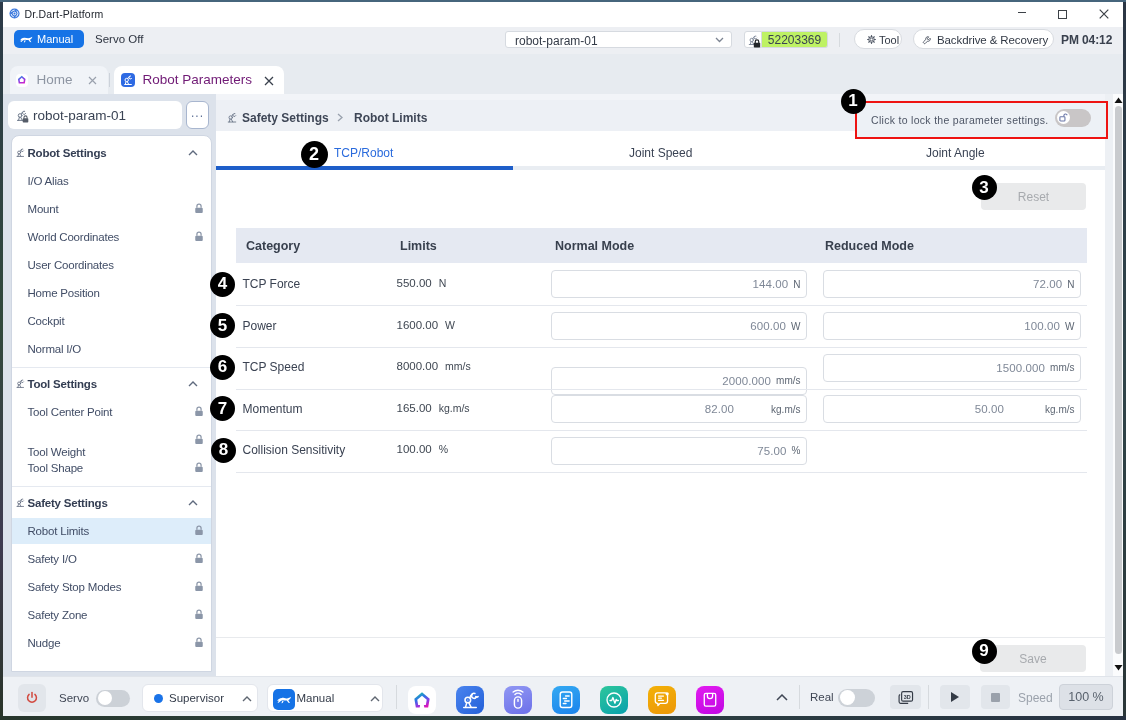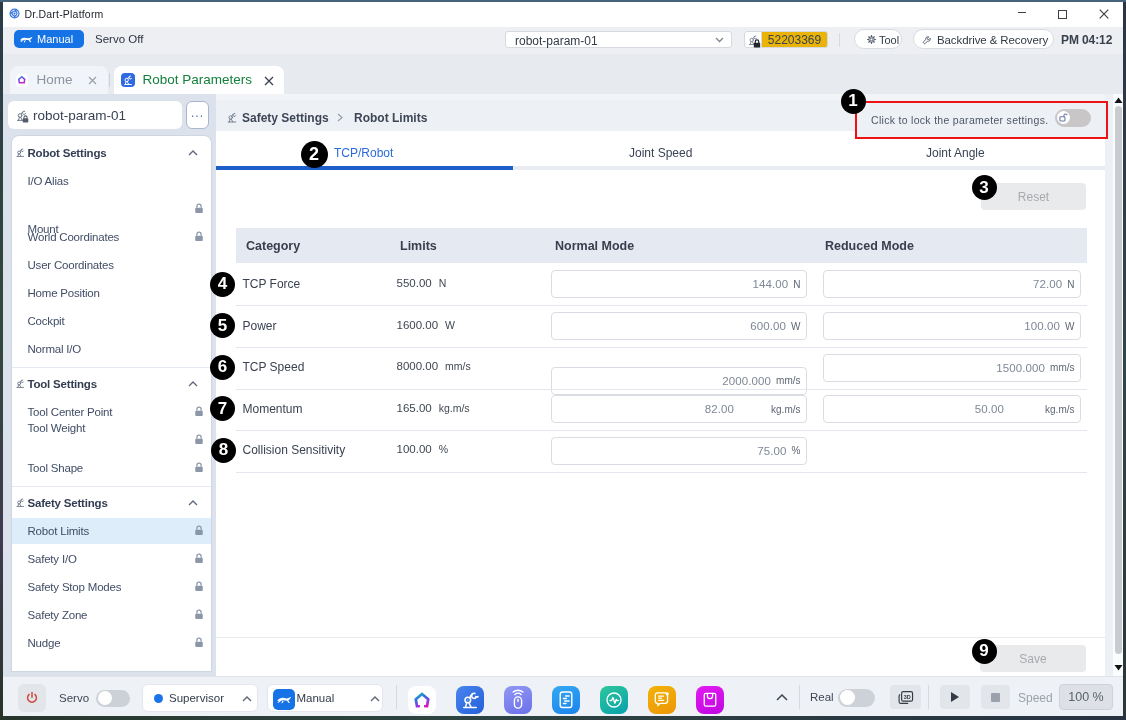--- a/index.html
+++ b/index.html
@@ -64,21 +64,21 @@
         <circle cx="9.4" cy="12" r="3.4"></circle>
       <path d="M8.1 15.1 L6.6 20.8 M10.5 15.2 L13.4 20.8"></path>
       <path d="M11.8 9.4 C12.3 7.6 13.1 6.2 14.6 5.0"></path>
       <path d="M17.9 4.1 A3.0 3.0 0 1 0 19.6 8.3"></path>
     </svg>
     <svg class="abs" style="left:7.5px;top:6.5px;" width="8" height="9" viewBox="0 0 10 11">
       <rect x="1" y="4.5" width="8" height="6" rx="1" fill="#222529"></rect>
       <path d="M2.8 5 V3.2 a2.2 2.2 0 0 1 4.4 0 V5" stroke="#222529" stroke-width="1.5" fill="none"></path>
     </svg>
   </div>
-  <div class="abs" style="left:762px;top:31px;width:66px;height:17px;background:#eab308;border:1px solid #d6dae0;border-left:none;border-radius:0 3px 3px 0;box-sizing:border-box;display:flex;align-items:center;justify-content:center;">
+  <div class="abs" style="left:762px;top:31px;width:66px;height:17px;background:#bef264;border:1px solid #d6dae0;border-left:none;border-radius:0 3px 3px 0;box-sizing:border-box;display:flex;align-items:center;justify-content:center;">
     <div style="font-size:12px;color:#3a4351;">52203369</div>
   </div>
   <div class="vdiv" style="left:839px;top:33px;height:14px;"></div>
   <div class="abs" style="left:854px;top:29px;width:48px;height:20px;background:#fff;border:1px solid #d8dbe0;border-radius:10px;box-sizing:border-box;">
     <svg class="abs" style="left:11px;top:4px;" width="11" height="11" viewBox="0 0 24 24" fill="none" stroke="#4a5260">
       <circle cx="12" cy="12" r="3.2" stroke-width="2"></circle>
       <path stroke-width="2.6" stroke-linecap="round" d="M12 3.6 V5.2 M12 18.8 V20.4 M3.6 12 H5.2 M18.8 12 H20.4 M6.06 6.06 L7.2 7.2 M16.8 16.8 L17.94 17.94 M17.94 6.06 L16.8 7.2 M7.2 16.8 L6.06 17.94"></path>
       <circle cx="12" cy="12" r="6" stroke-width="2"></circle>
     </svg>
     <div class="abs" style="left:24px;top:3.5px;font-size:11px;color:#323945;white-space:nowrap;">Tool</div>
@@ -114,21 +114,21 @@
   <div class="abs" style="left:113.5px;top:66px;width:170px;height:28px;background:#ffffff;border-radius:8px 8px 0 0;">
     <div class="abs" style="left:7px;top:6.5px;width:14.5px;height:14.5px;background:#2e6ae3;border-radius:4px;line-height:0;">
       <svg style="position:absolute;left:1.2px;top:1.2px;" width="12" height="12" viewBox="0 0 24 24" fill="none" stroke="#fff" stroke-width="2">
         <path d="M4.5 21 H19.5"></path>
           <circle cx="9.4" cy="12" r="3.4"></circle>
         <path d="M8.1 15.1 L6.6 20.8 M10.5 15.2 L13.4 20.8"></path>
         <path d="M11.8 9.4 C12.3 7.6 13.1 6.2 14.6 5.0"></path>
         <path d="M17.9 4.1 A3.0 3.0 0 1 0 19.6 8.3"></path>
       </svg>
     </div>
-    <div class="abs" style="left:29px;top:5.5px;font-size:13.5px;color:#15803d;">Robot Parameters</div>
+    <div class="abs" style="left:29px;top:5.5px;font-size:13.5px;color:#701a75;">Robot Parameters</div>
     <svg class="abs" style="left:150px;top:9.5px;" width="10" height="10" viewBox="0 0 10 10">
         <path d="M1 1 L9 9 M9 1 L1 9" stroke="#39404c" stroke-width="1.3"></path>
       </svg>
   </div>
 
   <div class="abs" style="left:2px;top:94px;width:214px;height:582px;background:#dce2eb;"></div>
   <div class="abs" style="left:8px;top:101px;width:174px;height:28px;background:#fff;border-radius:6px;">
     <svg class="abs" style="left:7px;top:8px;" width="13" height="13" viewBox="0 0 24 24" fill="none" stroke="#6b7689" stroke-width="1.8" stroke-linecap="round">
       <path d="M4.5 21 H19.5"></path>
         <circle cx="9.4" cy="12" r="3.4"></circle>
@@ -153,21 +153,21 @@
           <circle cx="9.4" cy="12" r="3.4"></circle>
           <path d="M8.1 15.1 L6.6 20.8 M10.5 15.2 L13.4 20.8"></path>
           <path d="M11.8 9.4 C12.3 7.6 13.1 6.2 14.6 5.0"></path>
           <path d="M17.9 4.1 A3.0 3.0 0 1 0 19.6 8.3"></path>
         </svg></div>
       <div class="mhead" style="top:11px;">Robot Settings</div>
       <div class="chev" style="top:15px;"><svg width="10" height="6" viewBox="0 0 10 6">
           <path d="M1 5 L5 1 L9 5" stroke="#5f6a7e" stroke-width="1.4" fill="none"></path>
         </svg></div>
       <div class="mitem" style="top:39px;">I/O Alias</div>
-      <div class="mitem" style="top:67.30000000000001px;margin-top:20px;">Mount</div>
+      <div class="mitem" style="top:67.30000000000001px;">Mount</div>
       <div class="lock" style="top:68.30000000000001px;"><svg width="10" height="11" viewBox="0 0 12 13">
           <rect x="1.5" y="5.5" width="9" height="6.5" rx="1.2" fill="#8b96a8"></rect>
           <path d="M3.5 5.5 V3.8 a2.5 2.5 0 0 1 5 0 V5.5" stroke="#8b96a8" stroke-width="1.5" fill="none"></path>
         </svg></div>
       <div class="mitem" style="top:95.30000000000001px;">World Coordinates</div>
       <div class="lock" style="top:96.30000000000001px;"><svg width="10" height="11" viewBox="0 0 12 13">
           <rect x="1.5" y="5.5" width="9" height="6.5" rx="1.2" fill="#8b96a8"></rect>
           <path d="M3.5 5.5 V3.8 a2.5 2.5 0 0 1 5 0 V5.5" stroke="#8b96a8" stroke-width="1.5" fill="none"></path>
         </svg></div>
       <div class="mitem" style="top:123.19999999999999px;">User Coordinates</div>
@@ -184,21 +184,21 @@
         </svg></div>
       <div class="mhead" style="top:242px;">Tool Settings</div>
       <div class="chev" style="top:246px;"><svg width="10" height="6" viewBox="0 0 10 6">
           <path d="M1 5 L5 1 L9 5" stroke="#5f6a7e" stroke-width="1.4" fill="none"></path>
         </svg></div>
       <div class="mitem" style="top:270px;">Tool Center Point</div>
       <div class="lock" style="top:271px;"><svg width="10" height="11" viewBox="0 0 12 13">
           <rect x="1.5" y="5.5" width="9" height="6.5" rx="1.2" fill="#8b96a8"></rect>
           <path d="M3.5 5.5 V3.8 a2.5 2.5 0 0 1 5 0 V5.5" stroke="#8b96a8" stroke-width="1.5" fill="none"></path>
         </svg></div>
-      <div class="mitem" style="top:286px;">Tool Weight</div>
+      <div class="mitem" style="top:310px;">Tool Weight</div>
       <div class="lock" style="top:299px;"><svg width="10" height="11" viewBox="0 0 12 13">
           <rect x="1.5" y="5.5" width="9" height="6.5" rx="1.2" fill="#8b96a8"></rect>
           <path d="M3.5 5.5 V3.8 a2.5 2.5 0 0 1 5 0 V5.5" stroke="#8b96a8" stroke-width="1.5" fill="none"></path>
         </svg></div>
       <div class="mitem" style="top:326px;">Tool Shape</div>
       <div class="lock" style="top:327px;"><svg width="10" height="11" viewBox="0 0 12 13">
           <rect x="1.5" y="5.5" width="9" height="6.5" rx="1.2" fill="#8b96a8"></rect>
           <path d="M3.5 5.5 V3.8 a2.5 2.5 0 0 1 5 0 V5.5" stroke="#8b96a8" stroke-width="1.5" fill="none"></path>
         </svg></div>
       <div class="abs" style="left:1px;top:350.5px;width:199px;height:1px;background:#e5e9f0;"></div>

